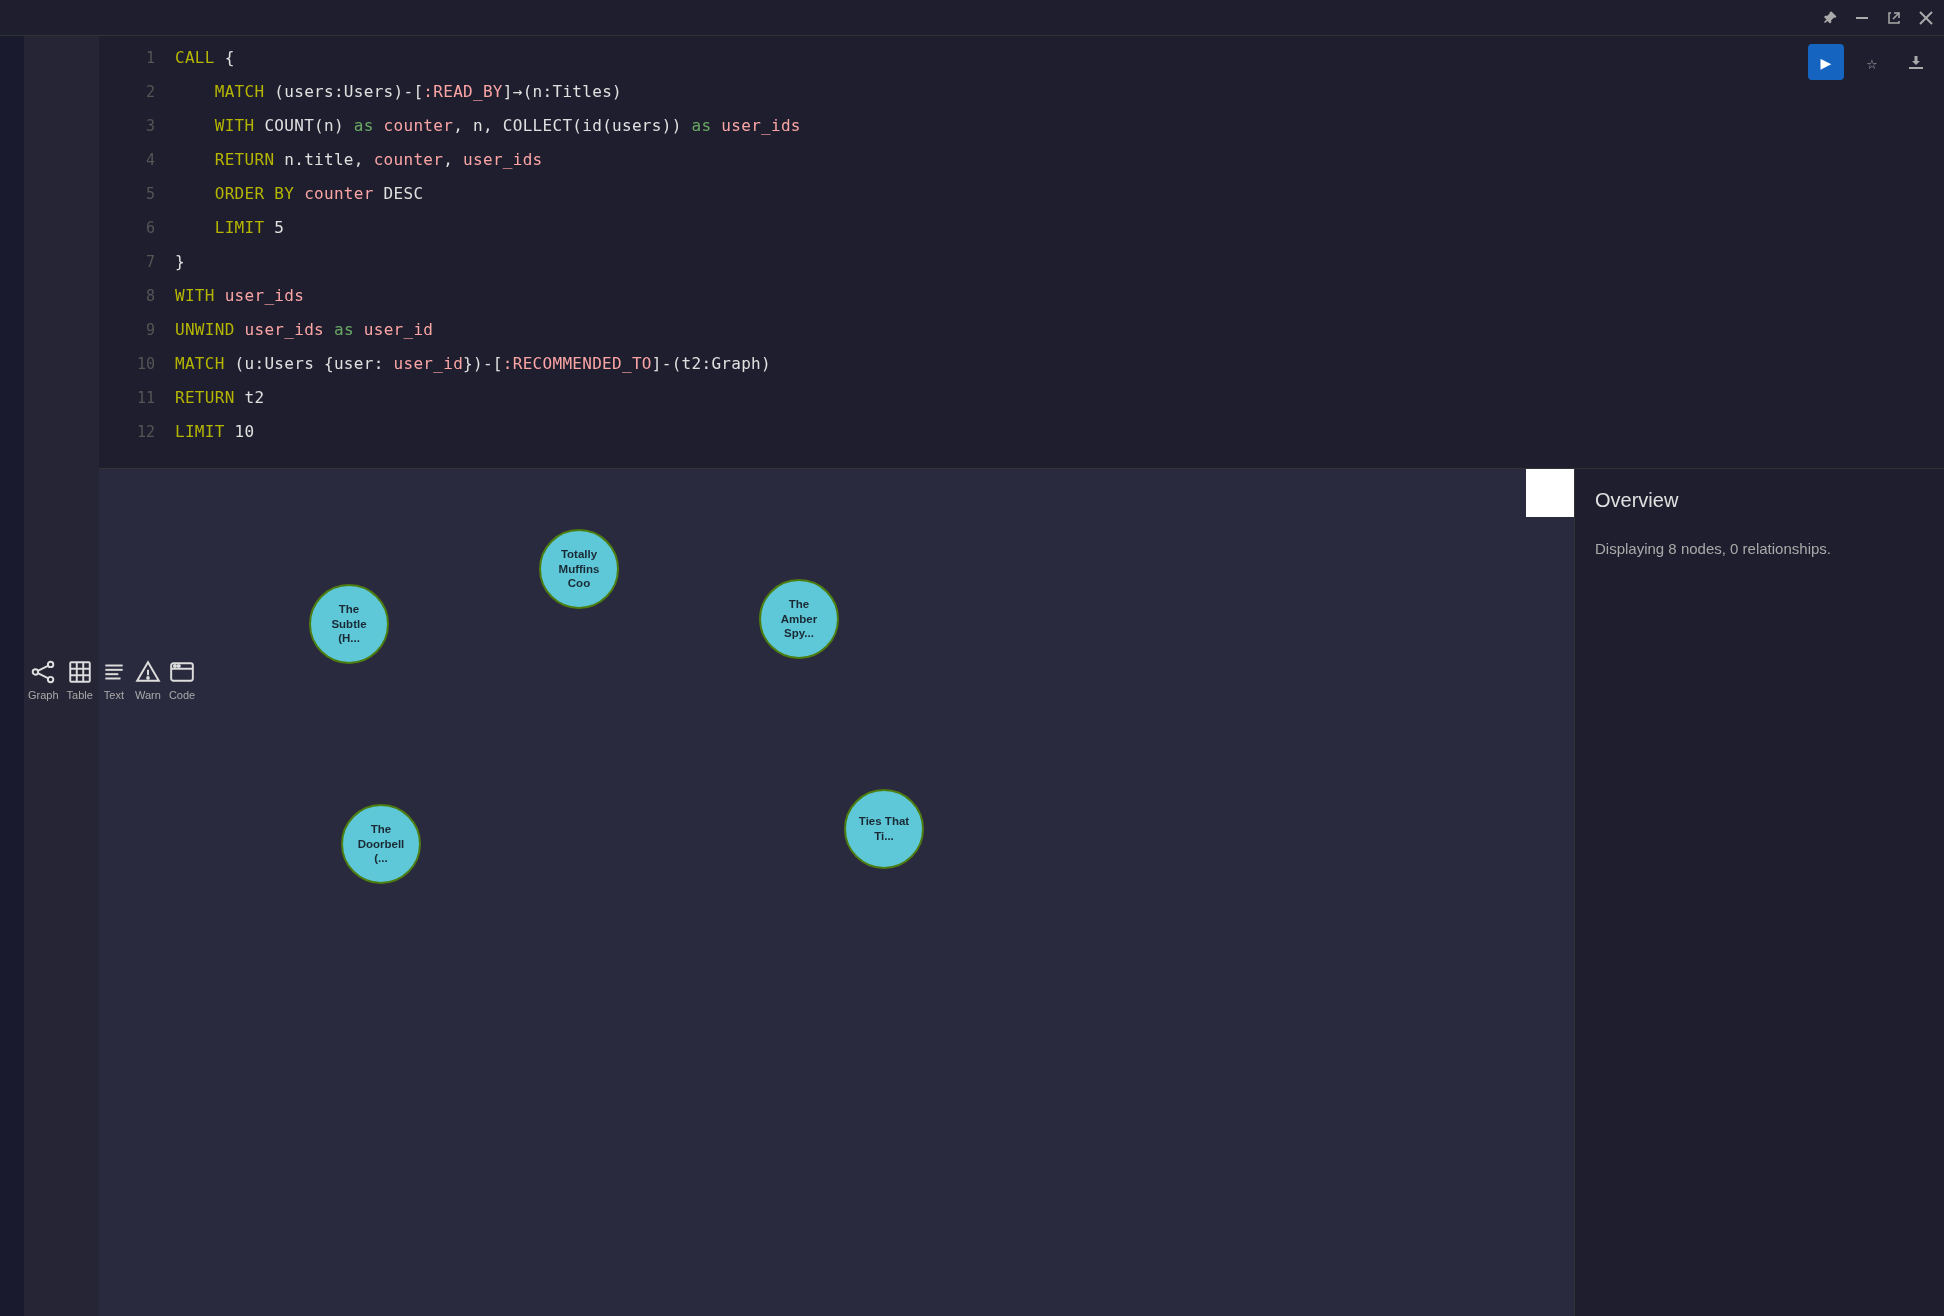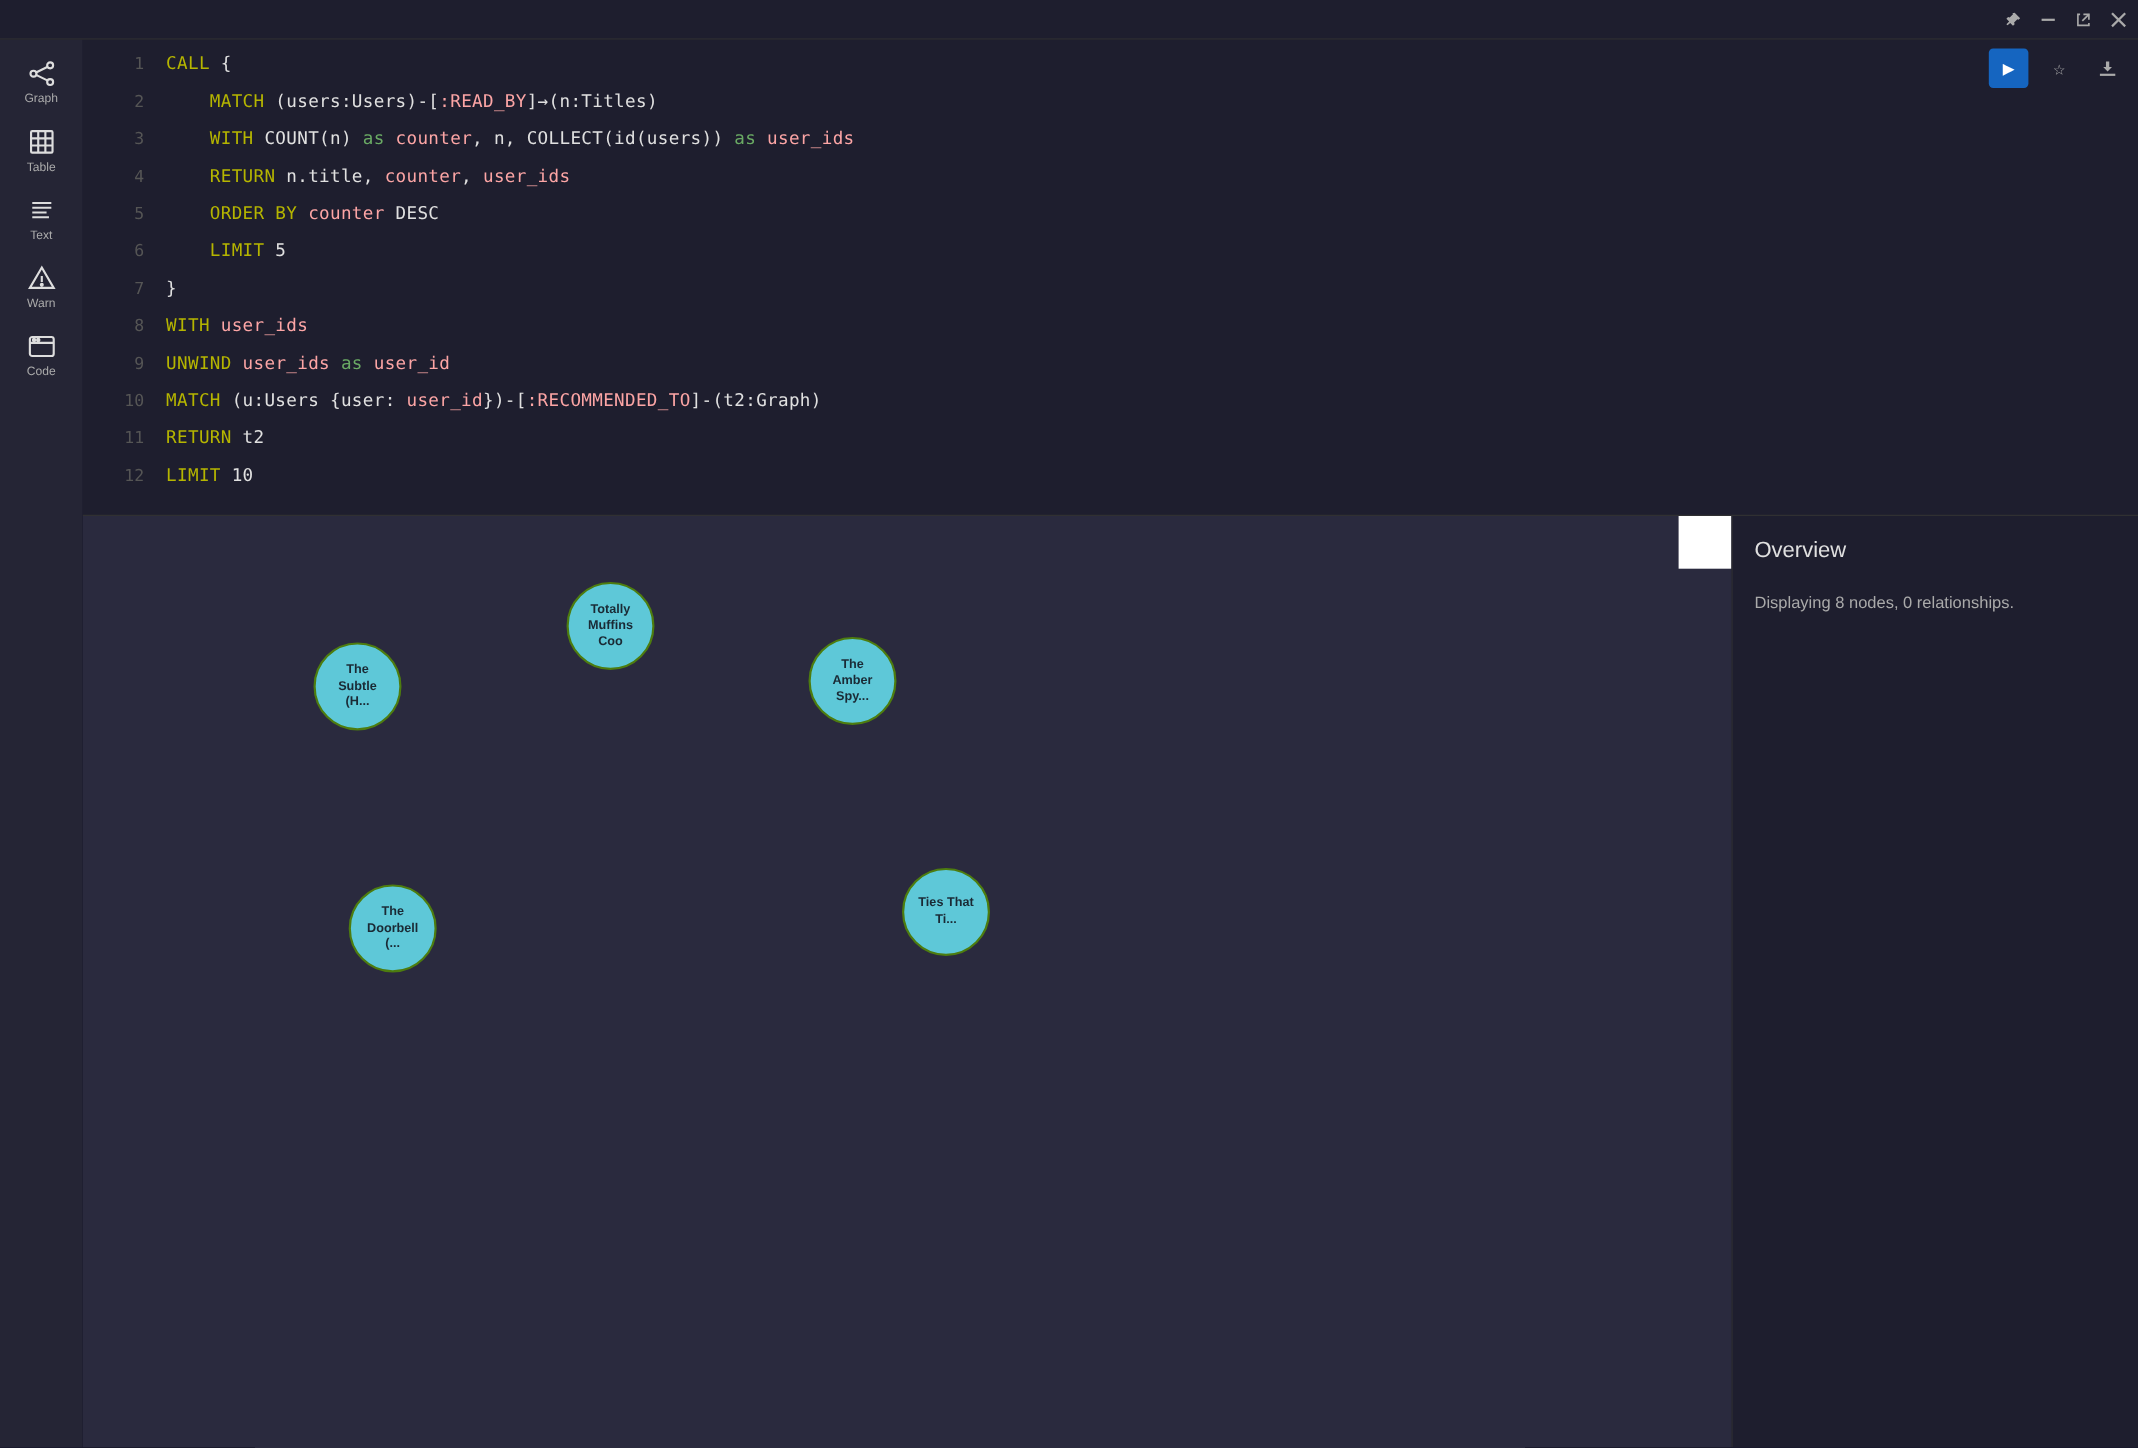--- a/index.html
+++ b/index.html
@@ -41,25 +41,26 @@
       display: flex;
       flex: 1;
       overflow: hidden;
     }
 
     
     .sidebar {
       width: 75px;
       background: #252535;
       display: flex;
-      flex-direction: column;
+      flex-direction: row;
       align-items: center;
       padding-top: 8px;
       flex-shrink: 0;
       z-index: 10;
+      margin-left: 24px;
     }
     .sidebar-item {
       display: flex;
       flex-direction: column;
       align-items: center;
       justify-content: center;
       width: 70px;
       padding: 10px 4px;
       cursor: pointer;
       color: #aaa;

